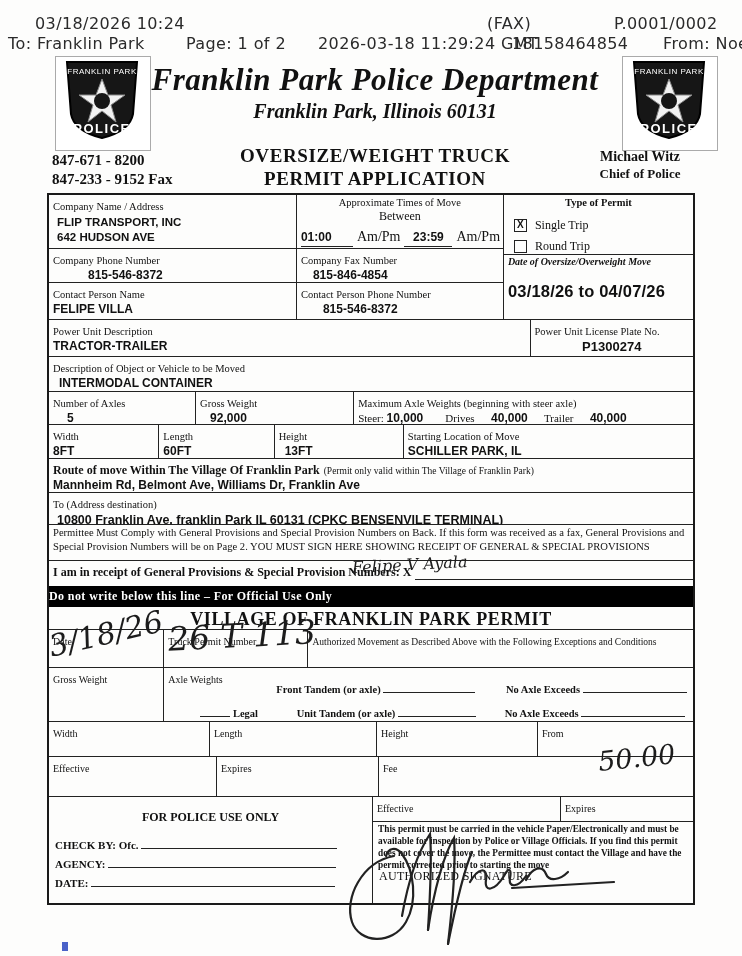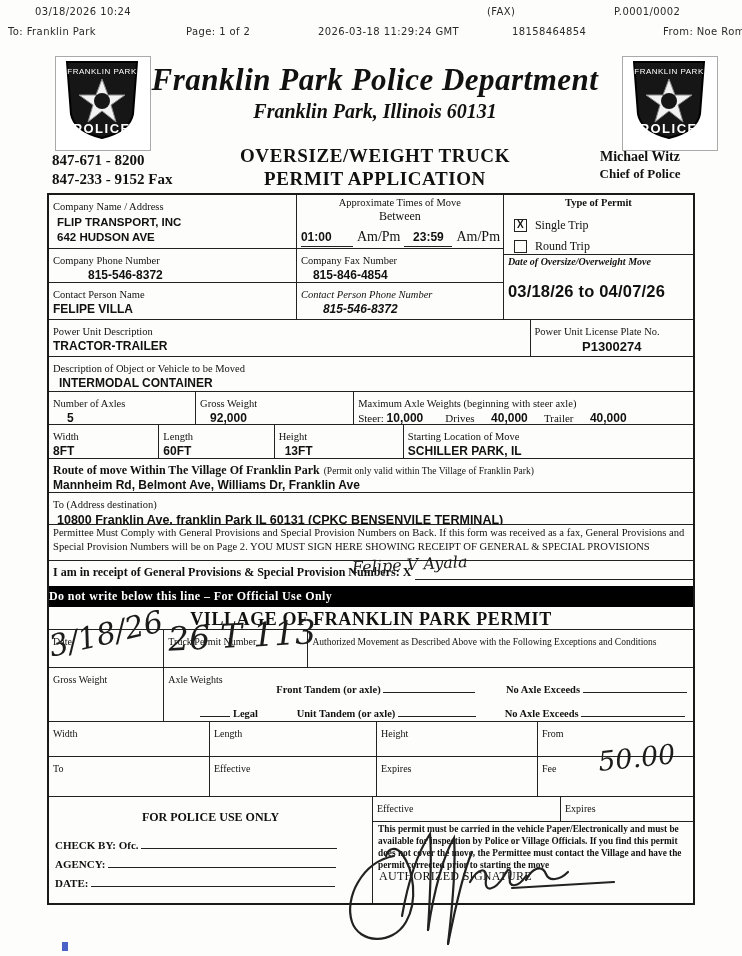--- a/index.html
+++ b/index.html
@@ -1,20 +1,20 @@
 <!DOCTYPE html>
 <html><head>
 <meta charset="utf-8">
 <style>
   html,body{margin:0;padding:0;background:#e8e8e8;}
   .page{position:relative;width:742px;height:956px;background:#fdfdfc;overflow:hidden;
         font-family:"Liberation Serif", serif;color:#111;}
   .abs{position:absolute;}
   
-  .fax{font-family:"DejaVu Sans", sans-serif;font-size:10px;color:#2a2a2a;letter-spacing:.4px;white-space:nowrap;}
+  .fax{font-family:"DejaVu Sans", sans-serif;font-size:16px;color:#2a2a2a;letter-spacing:.4px;white-space:nowrap;margin-top:8px;}
   
   .dept{font-size:31px;font-weight:bold;font-style:italic;letter-spacing:.5px;}
   .city{font-size:20px;font-weight:bold;font-style:italic;}
   .apptitle{font-size:19px;font-weight:bold;letter-spacing:.6px;}
   .phone{font-size:15px;font-weight:bold;}
   .chief{font-size:14px;font-weight:bold;text-align:center;line-height:1.3;}
   
   .form{position:absolute;left:47px;top:193px;width:648px;height:712px;
         border:2px solid #1a1a1a;box-sizing:border-box;background:transparent;}
   .row{display:flex;box-sizing:border-box;border-bottom:1px solid #222;}
@@ -114,21 +114,21 @@
             <span class="u" style="width:52px;text-align:left;"><span class="val">01:00</span></span>
             <span style="font-size:14px;">Am/Pm</span>
             <span class="u" style="width:48px;text-align:center;"><span class="val">23:59</span></span>
             <span style="font-size:14px;">Am/Pm</span>
           </div>
         </div>
         <div class="sub" style="height:35px;">
           <span class="lbl">Company Fax Number</span>
           <div class="val" style="padding-left:12px;">815-846-4854</div>
         </div>
-        <div class="sub last" style="height:36px;font-style:italic;">
+        <div class="sub last" style="height:36px;">
           <span class="lbl">Contact Person Phone Number</span>
           <div class="val" style="padding-left:22px;">815-546-8372</div>
         </div>
       </div>
       <div class="col end" style="width:190px;">
         <div class="sub" style="height:60px;">
           <div class="lbl ctr b">Type of Permit</div>
           <div style="margin:6px 0 0 6px;">
             <span class="cbx">X</span>
             <span style="font-size:12px;margin-left:4px;">Single Trip</span>
@@ -280,23 +280,20 @@
       </div>
       <div class="cell" style="width:162px;">
         <span class="smalllbl">Height</span>
       </div>
       <div class="cell end" style="width:156px;">
         <span class="smalllbl">From</span>
       </div>
     </div>
 
     <div class="row" style="height:40px;">
-      <div class="cell" style="width:162px;">
-        <span class="smalllbl">To</span>
-      </div>
       <div class="cell" style="width:168px;">
         <span class="smalllbl">Effective</span>
       </div>
       <div class="cell" style="width:162px;">
         <span class="smalllbl">Expires</span>
       </div>
       <div class="cell end" style="width:156px;">
         <span class="smalllbl">Fee</span>
       </div>
     </div>

